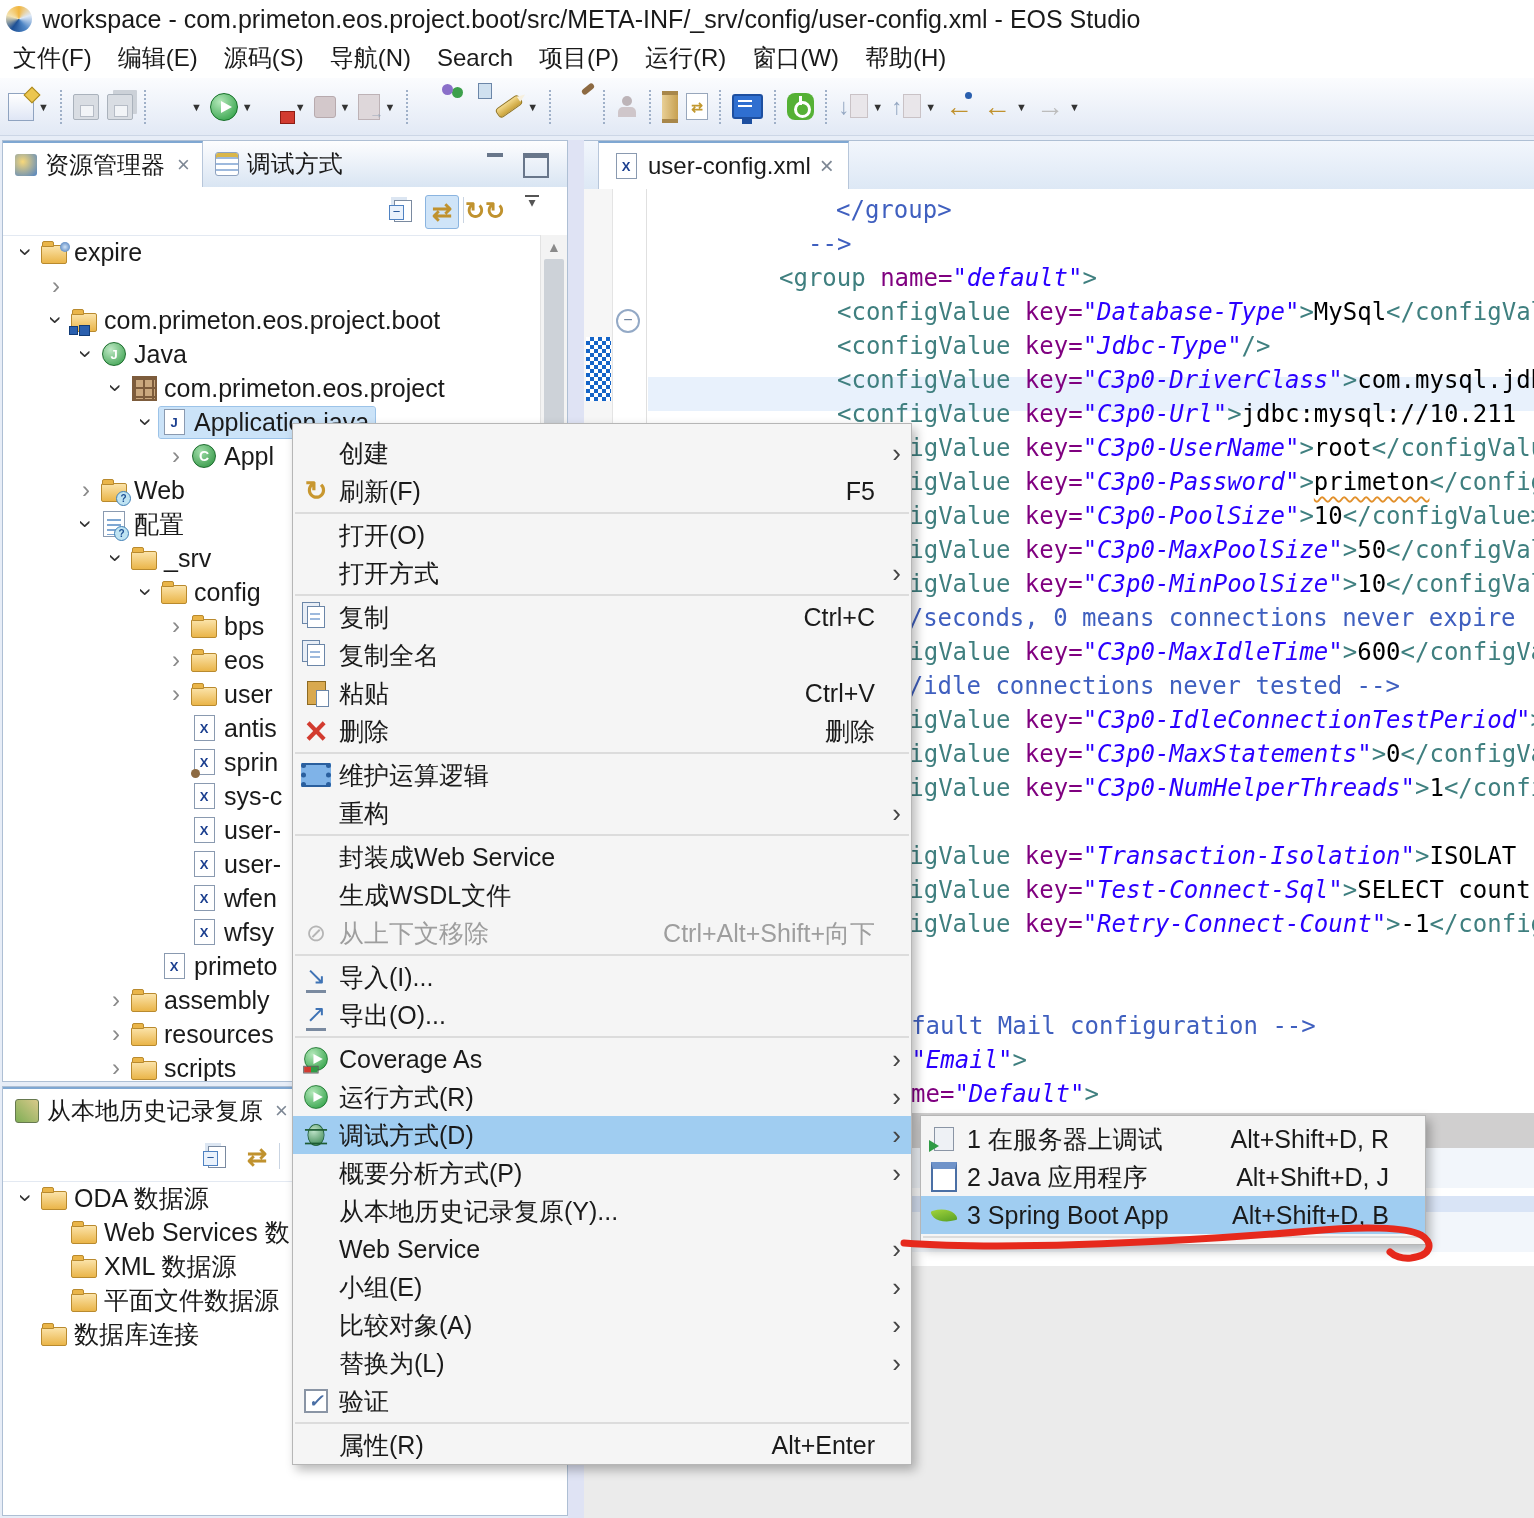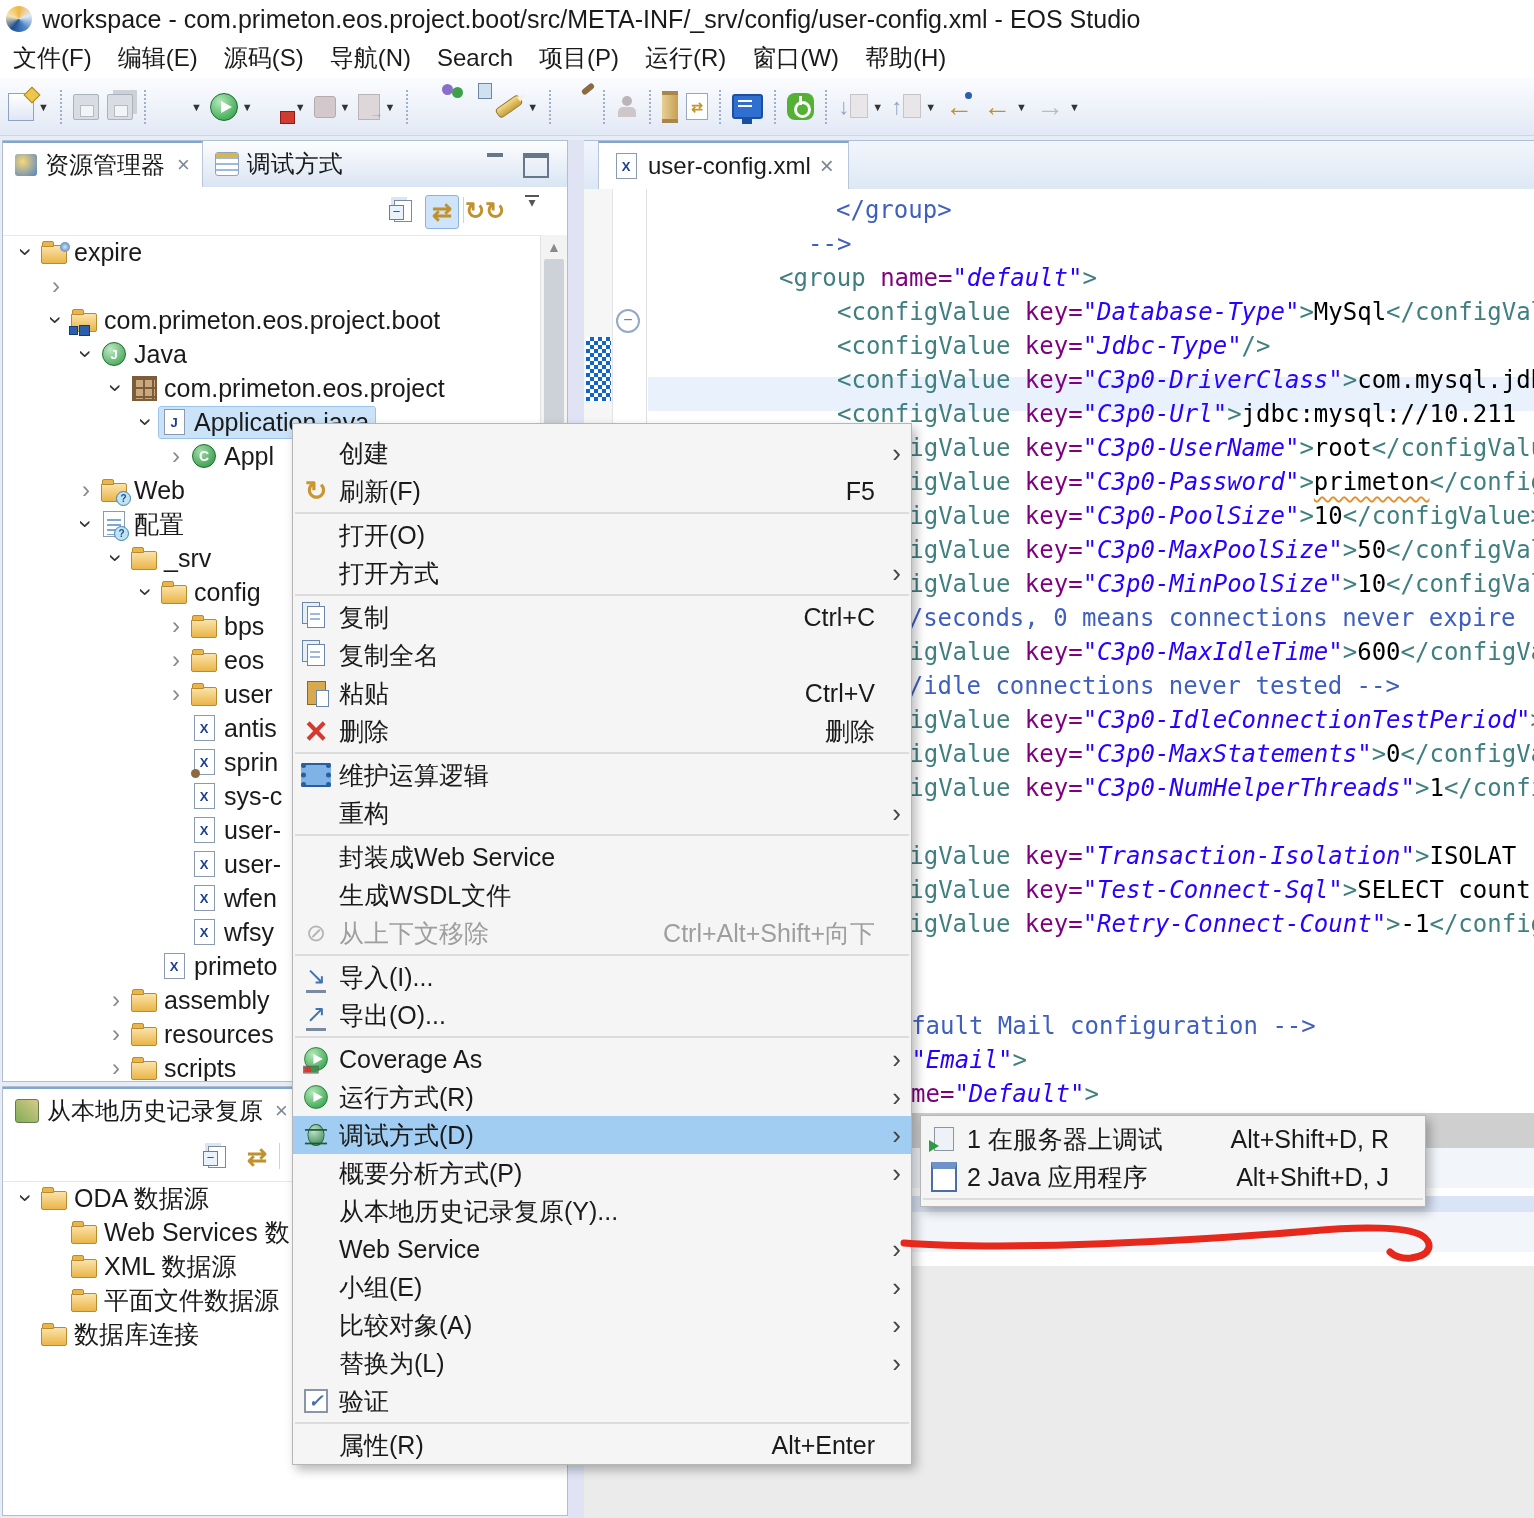--- a/index.html
+++ b/index.html
@@ -808,20 +808,27 @@
         <span class="mlabel">1 在服务器上调试</span>
         <span class="mshortcut">Alt+Shift+D, R</span>
       </div>
       <div class="mitem">
         <span class="mi mi-java-app">
           <i></i>
         </span>
         <span class="mlabel">2 Java 应用程序</span>
         <span class="mshortcut">Alt+Shift+D, J</span>
       </div>
+      <div class="mitem sel">
+        <span class="mi mi-spring-leaf">
+          <i></i>
+        </span>
+        <span class="mlabel">3 Spring Boot App</span>
+        <span class="mshortcut">Alt+Shift+D, B</span>
+      </div>
       <div class="msep"></div>
     </div>
 
   <svg class="abs" id="red-annotation" viewBox="0 0 560 70">
     <path d="M14,38 C120,46 300,36 420,26 C472,21 516,22 531,30 C543,37 543,50 521,53 C512,54 504,51 500,47" fill="none" stroke="#e6291c" stroke-width="7" stroke-linecap="round"></path>
   </svg>
 
 </div>
 
 </body></html>

